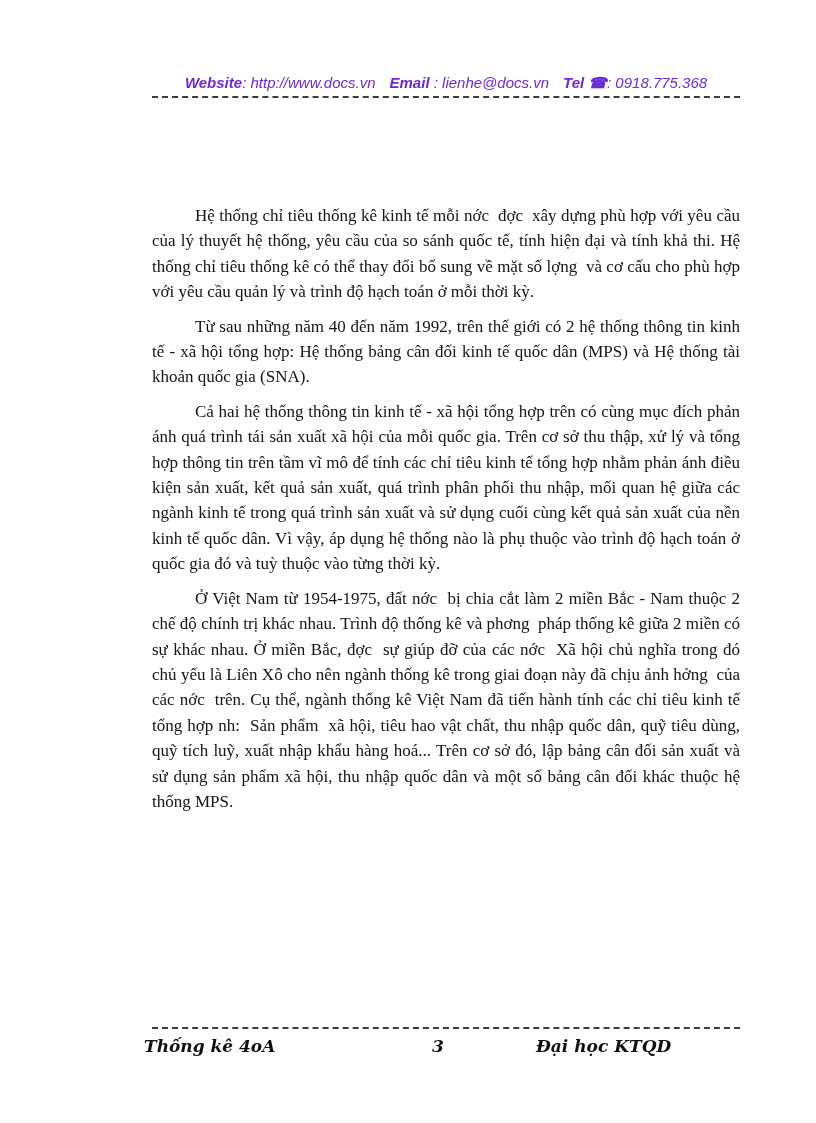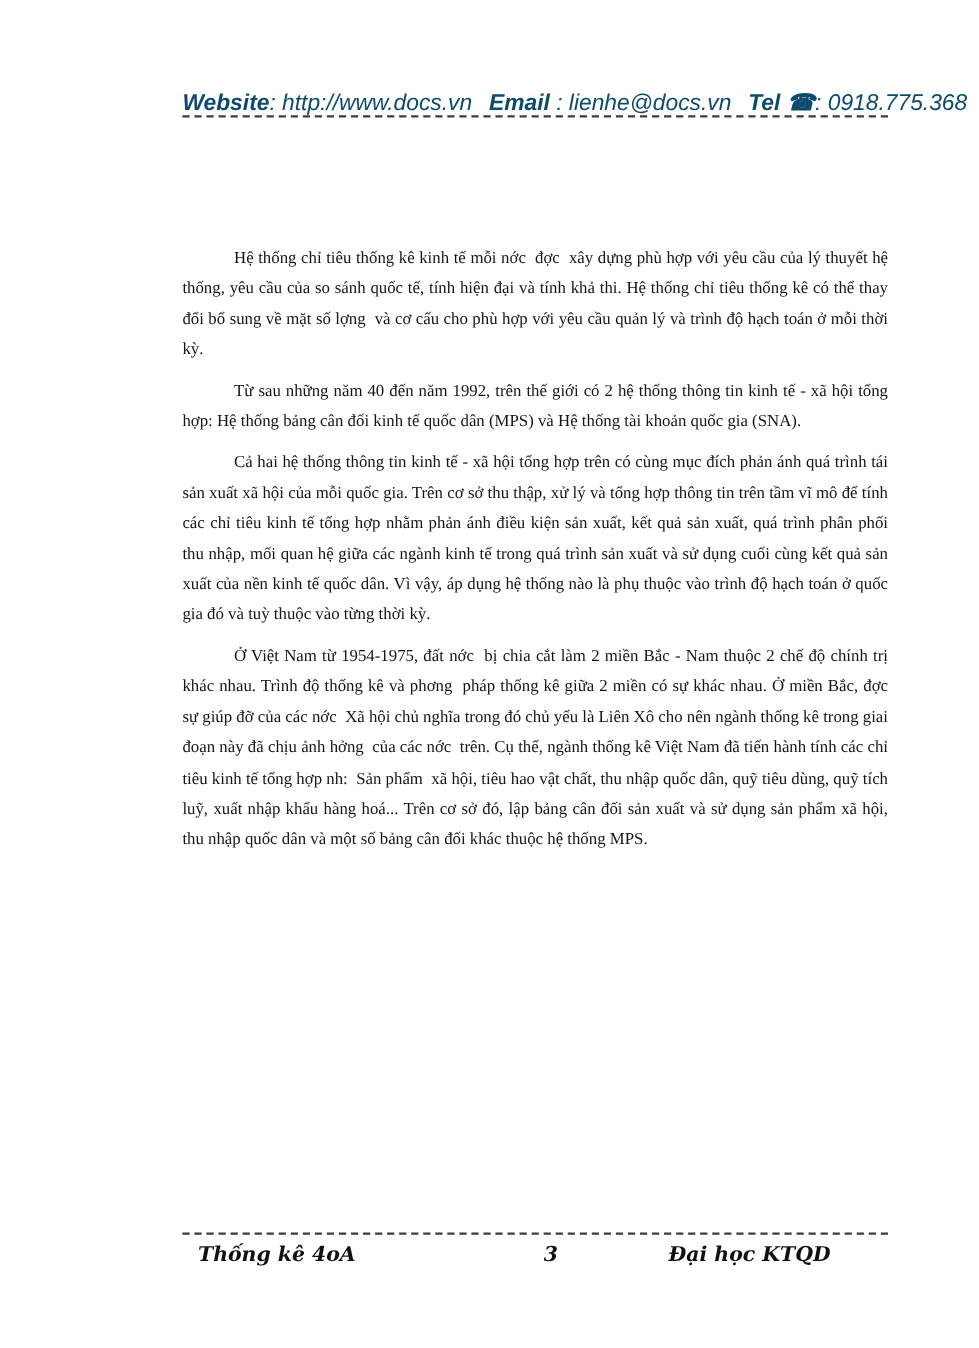--- a/index.html
+++ b/index.html
@@ -15,55 +15,55 @@
   }
   
   .header {
     position: absolute;
     top: 74px;
     left: 152px;
     width: 588px;
     text-align: center;
     font-family: "Liberation Sans", sans-serif;
     font-style: italic;
-    font-size: 19px;
-    color: #0c4a6e;
+    font-size: 15px;
+    color: #6d28d9;
     white-space: nowrap;
   }
   .hb { font-weight: bold; }
   .hsep { display: inline-block; width: 14px; }
   .rule {
     position: absolute;
     left: 152px;
     width: 588px;
     height: 0;
     border-top: 2px dashed #3c3c3c;
   }
   .header-rule { top: 96px; }
   
   .body-text {
     position: absolute;
     top: 203px;
     left: 152px;
     width: 588px;
-    font-size: 14px;
+    font-size: 17px;
     line-height: 25.4px;
     text-align: justify;
   }
   .body-text p {
     margin: 0 0 9px 0;
     text-indent: 43px;
     white-space: pre-wrap;
   }
   
   .footer-rule { top: 1027px; }
   .footer {
     position: absolute;
     top: 1036px;
-    left: 165px;
+    left: 144px;
     width: 588px;
     display: flex;
     font-family: "DejaVu Serif", serif;
     font-style: italic;
     font-weight: bold;
     font-size: 17px;
     color: #101010;
   }
   .footer .f-left   { flex: 1; text-align: left; }
   .footer .f-center { flex: 1; text-align: center; }

